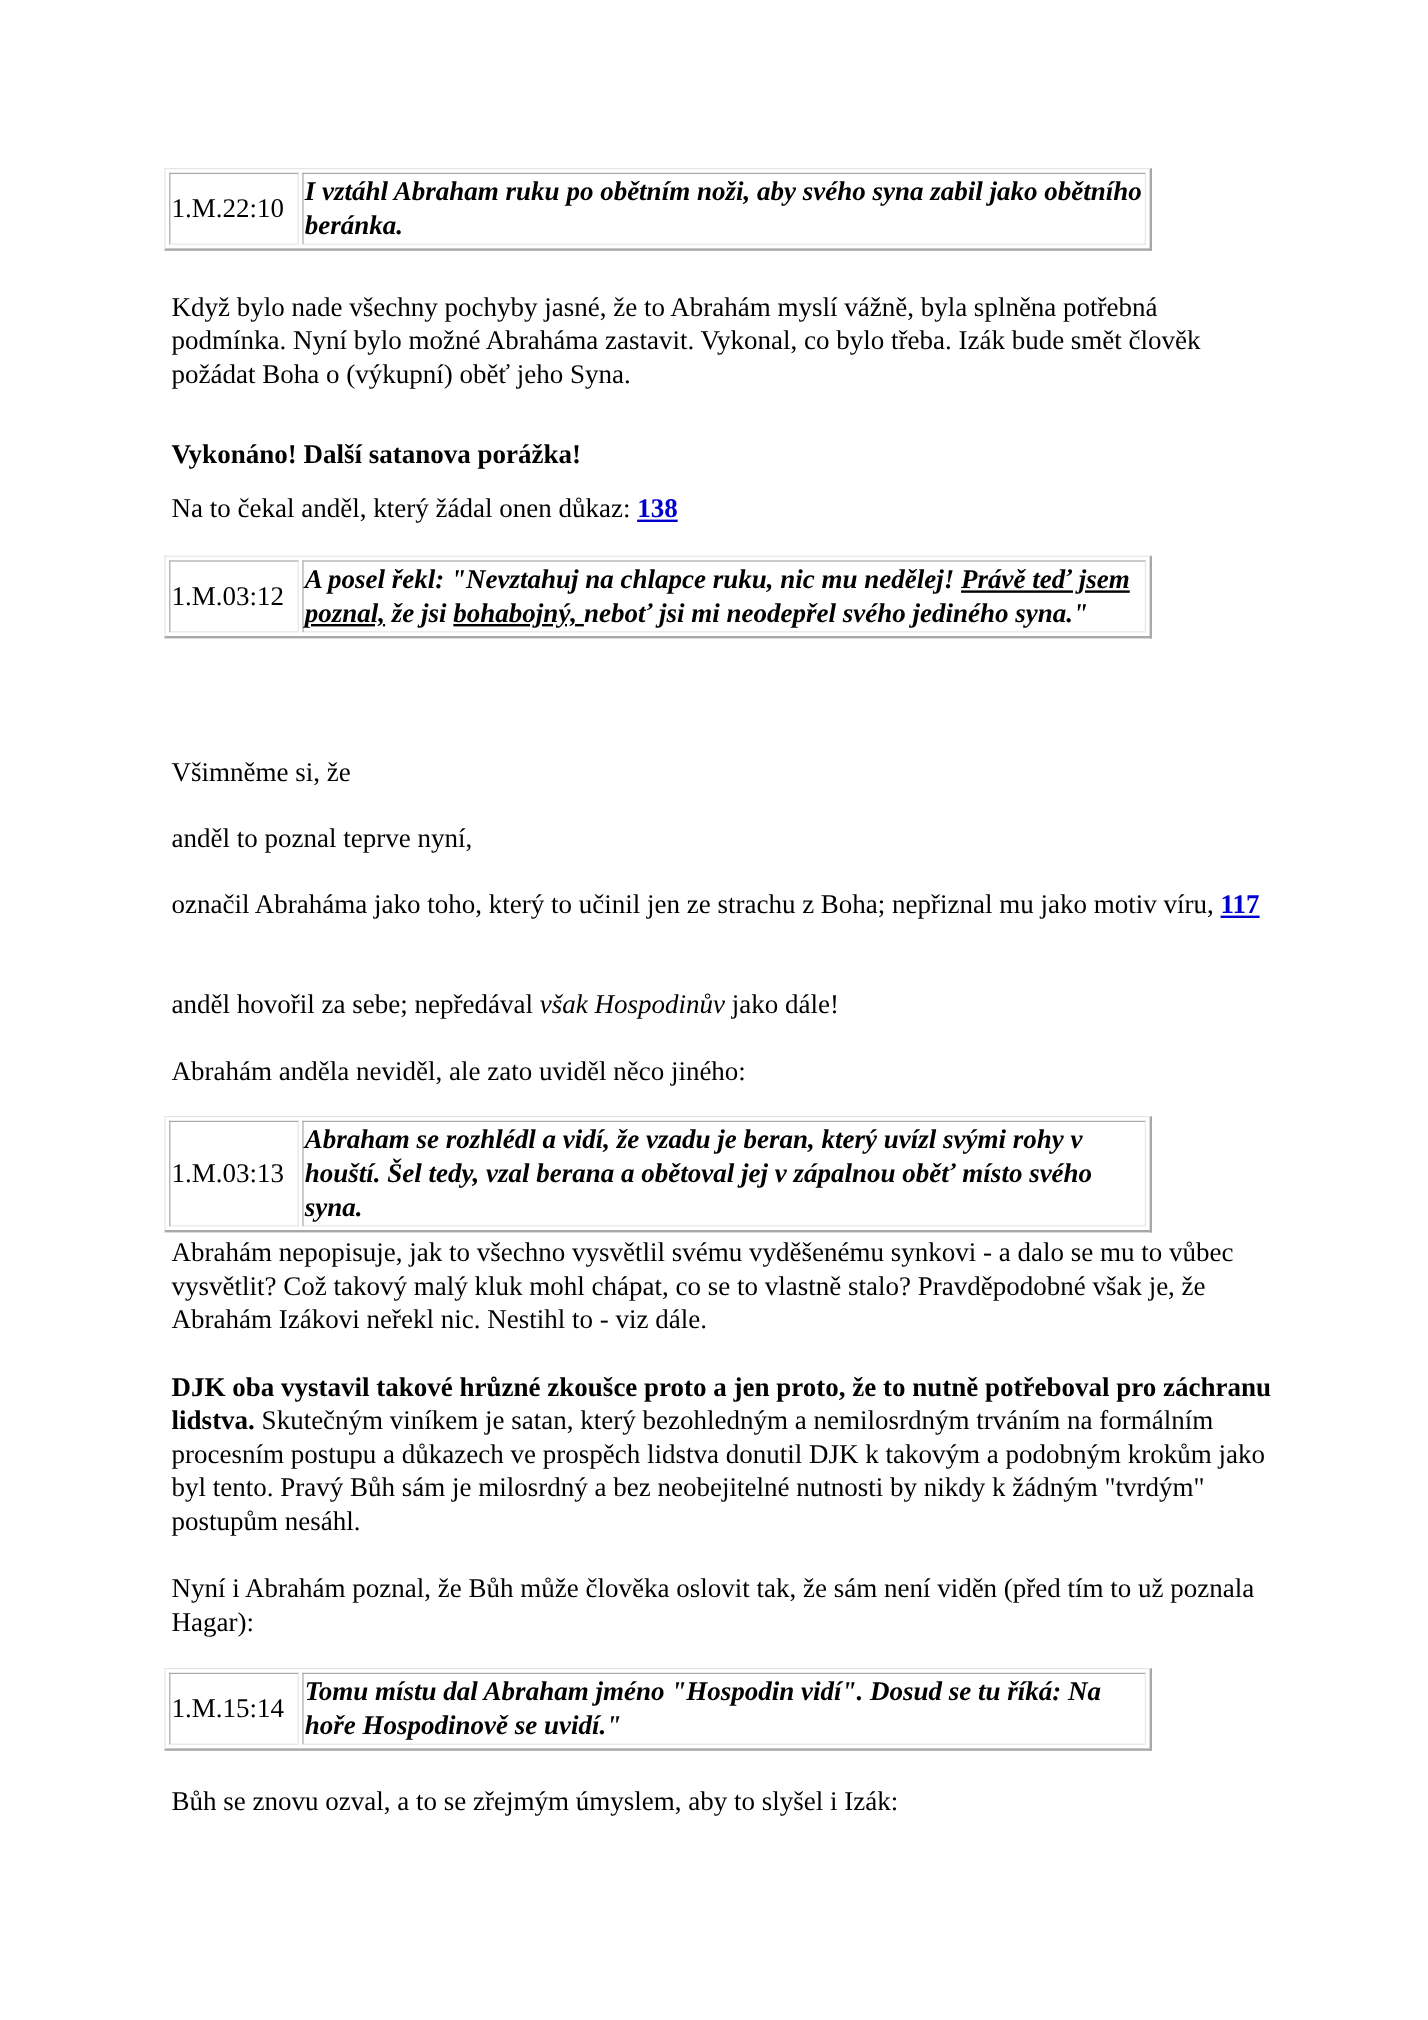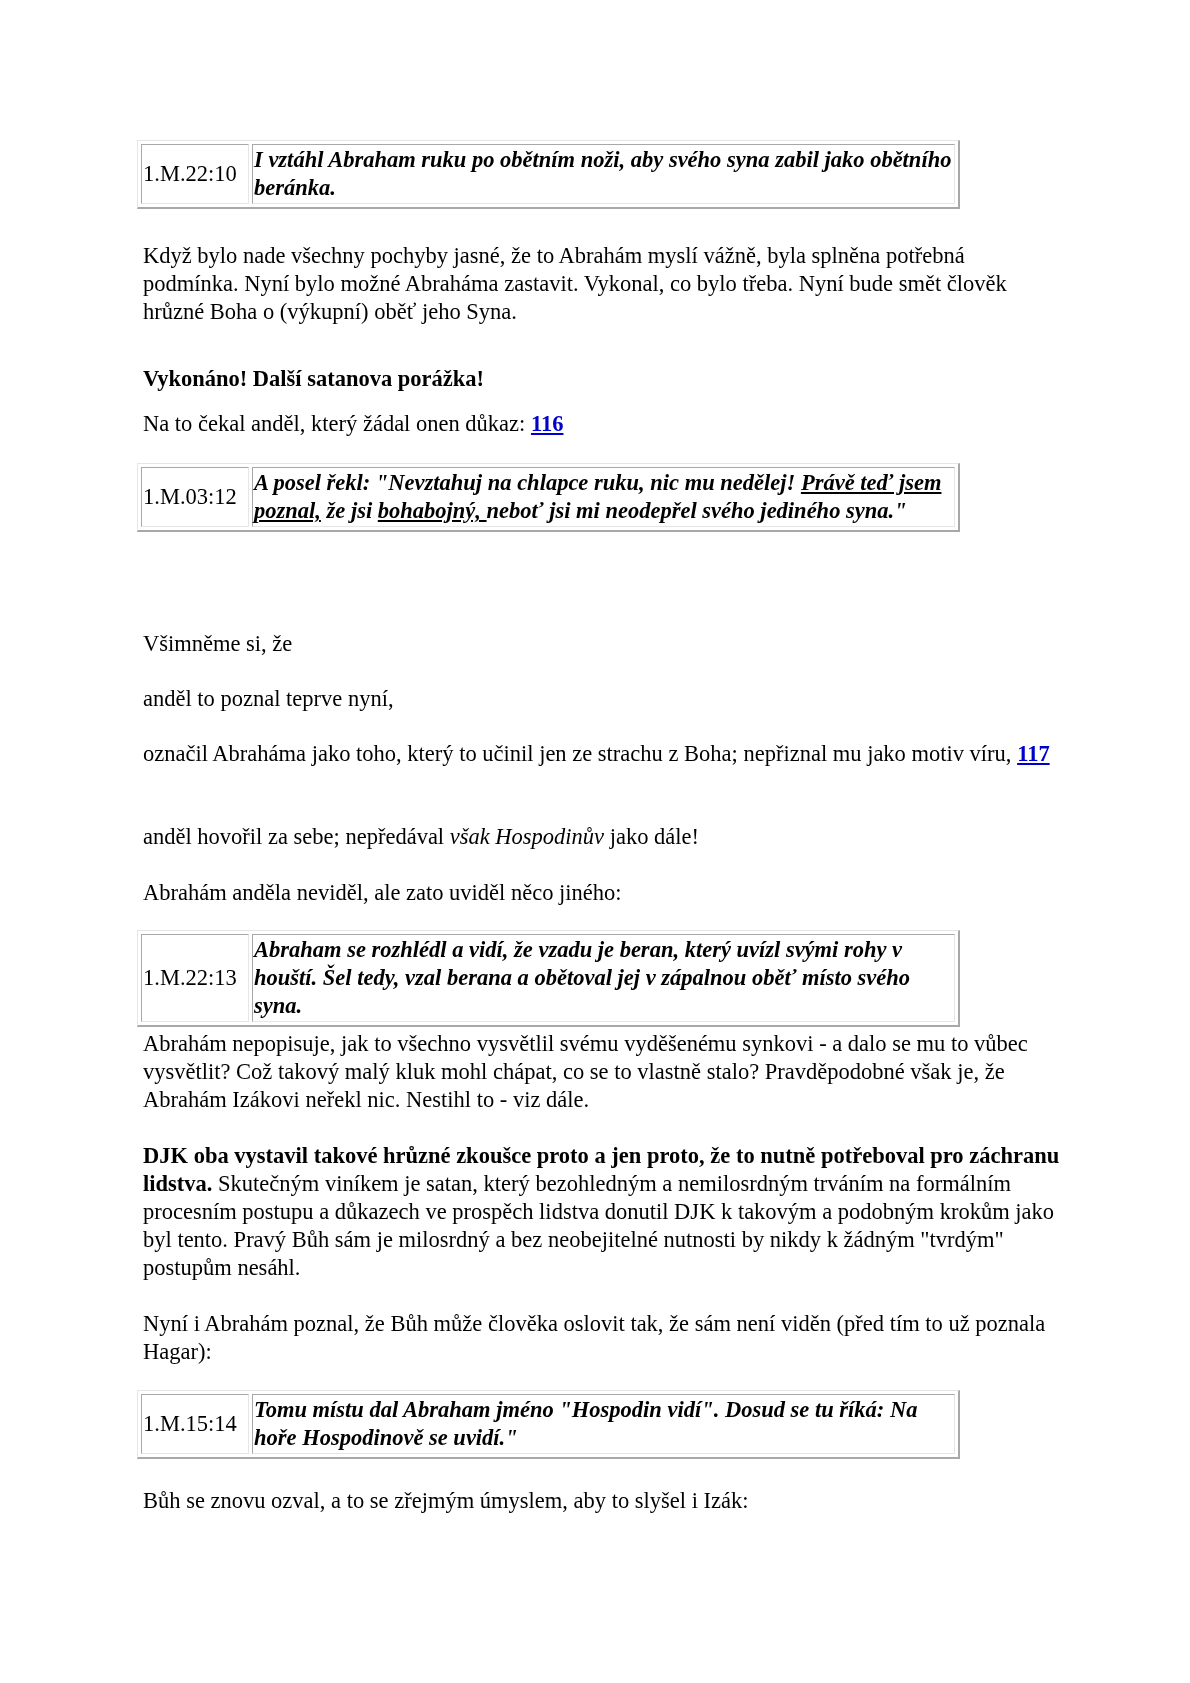--- a/index.html
+++ b/index.html
@@ -38,25 +38,25 @@
     <table class="verse">
         <tbody>
           <tr>
       <td class="ref">1.M.22:10</td>
       <td class="txt">I vztáhl Abraham ruku po obětním noži, aby svého syna zabil jako obětního beránka.</td>
     </tr>
         </tbody>
       </table>
   </div>
 
-  <p class="blk" style="top:242px">Když bylo nade všechny pochyby jasné, že to Abrahám myslí vážně, byla splněna potřebná podmínka. Nyní bylo možné Abraháma zastavit. Vykonal, co bylo třeba. Nyní bude smět člověk hrůzné Boha o (výkupní) oběť jeho Syna.</p>
+  <p class="blk" style="top:242px">Když bylo nade všechny pochyby jasné, že to Abrahám myslí vážně, byla splněna potřebná podmínka. Nyní bylo možné Abraháma zastavit. Vykonal, co bylo třeba. Izák bude smět člověk požádat Boha o (výkupní) oběť jeho Syna.</p>
 
   <p class="blk b" style="top:365px">Vykonáno! Další satanova porážka!</p>
 
-  <p class="blk" style="top:410px"><span>Na to čekal anděl, který žádal onen důkaz: </span><a class="fn" href="#">116</a></p>
+  <p class="blk" style="top:410px"><span>Na to čekal anděl, který žádal onen důkaz: </span><a class="fn" href="#">138</a></p>
 
   <div class="blk" style="top:463px">
     <table class="verse">
       <tbody>
       <tr>
         <td class="ref">1.M.03:12</td>
         <td class="txt"><span>A posel řekl: "Nevztahuj na chlapce ruku, nic mu nedělej! </span><span class="u">Právě teď jsem poznal,</span><span> že jsi </span><span class="u">bohabojný, </span><span>neboť jsi mi neodepřel svého jediného syna."</span></td>
       </tr>
     </tbody>
       </table>
@@ -65,21 +65,21 @@
   <p class="blk" style="top:630px">Všimněme si, že</p>
   <p class="blk" style="top:685px">anděl to poznal teprve nyní,</p>
   <p class="blk" style="top:740px"><span>označil Abraháma jako toho, který to učinil jen ze strachu z Boha; nepřiznal mu jako motiv víru, </span><a class="fn" href="#">117</a></p>
   <p class="blk" style="top:823px"><span>anděl hovořil za sebe; nepředával </span><span class="i">však Hospodinův</span><span> jako dále!</span></p>
   <p class="blk" style="top:879px">Abrahám anděla neviděl, ale zato uviděl něco jiného:</p>
 
   <div class="blk" style="top:930px">
     <table class="verse">
         <tbody>
           <tr>
-      <td class="ref">1.M.22:13</td>
+      <td class="ref">1.M.03:13</td>
       <td class="txt">Abraham se rozhlédl a vidí, že vzadu je beran, který uvízl svými rohy v houští. Šel tedy, vzal berana a obětoval jej v zápalnou oběť místo svého syna.</td>
     </tr>
         </tbody>
       </table>
   </div>
 
   <p class="blk" style="top:1030px">Abrahám nepopisuje, jak to všechno vysvětlil svému vyděšenému synkovi - a dalo se mu to vůbec vysvětlit? Což takový malý kluk mohl chápat, co se to vlastně stalo? Pravděpodobné však je, že Abrahám Izákovi neřekl nic. Nestihl to - viz dále.</p>
 
   <p class="blk" style="top:1142px"><span class="b">DJK oba vystavil takové hrůzné zkoušce proto a jen proto, že to nutně potřeboval pro záchranu lidstva.</span><span> Skutečným viníkem je satan, který bezohledným a nemilosrdným trváním na formálním procesním postupu a důkazech ve prospěch lidstva donutil DJK k takovým a podobným krokům jako byl tento. Pravý Bůh sám je milosrdný a bez neobejitelné nutnosti by nikdy k žádným "tvrdým" postupům nesáhl.</span></p>
 

